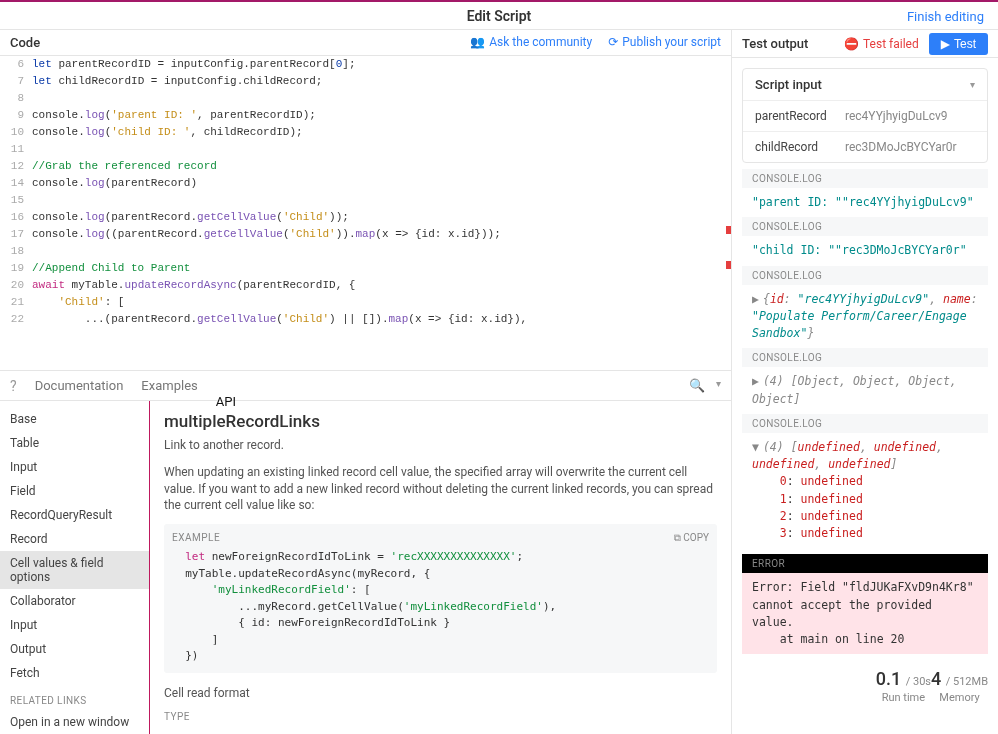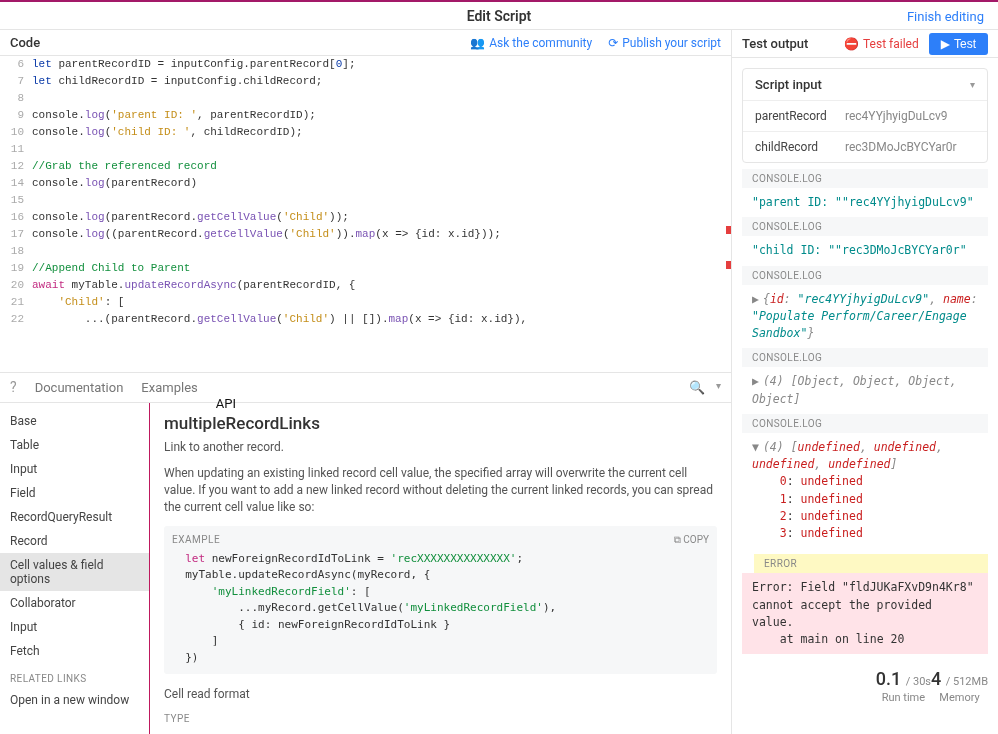--- a/index.html
+++ b/index.html
@@ -101,21 +101,21 @@
 
     .log-block { font-size: 12px; }
     .log-label { background: #f6f7f8; padding: 4px 10px; font-size: 10px; color: #888; letter-spacing: 0.4px; }
     .log-content { padding: 6px 10px; font-family: Menlo, Monaco, monospace; font-size: 11.5px; line-height: 1.5; white-space: pre-wrap; }
     .log-teal { color: #008b8b; }
     .log-red { color: #c91e1e; }
     .log-italic { font-style: italic; color: #888; }
     .log-arw { color: #888; padding-right: 4px; }
 
     .error-block .log-content { background: #ffe3e8; color: #333; }
-    .error-block .log-label { background: #fef9c3; color: #888; margin-left: 12px; }
+    .error-block .log-label { background: #000000; color: #888; }
 
     .stats { display: flex; justify-content: flex-end; padding: 8px 0; }
     .stat { text-align: center; }
     .stat-val { font-size: 18px; font-weight: 500; }
     .stat-sm { font-size: 11px; color: #888; font-weight: normal; }
     .stat-label { font-size: 11px; color: #888; margin-top: 2px; }
     .chev { font-size: 10px; color: #999; }
   </style>
 </head>
 <body>
@@ -227,20 +227,21 @@
         <div class="api-sidebar" id="api-sidebar">
             <div class="api-item">Base</div>
             <div class="api-item">Table</div>
             <div class="api-item">Input</div>
             <div class="api-item">Field</div>
             <div class="api-item">RecordQueryResult</div>
             <div class="api-item">Record</div>
             <div class="api-item active">Cell values &amp; field options</div>
             <div class="api-item">Collaborator</div>
             <div class="api-item">Input</div>
+            <div class="api-item">Output</div>
             <div class="api-item">Fetch</div>
             <div class="api-heading">RELATED LINKS</div>
             <div class="api-item">Open in a new window</div>
           </div>
         <div class="api-doc">
           <h2>multipleRecordLinks</h2>
           <p>Link to another record.</p>
           <p>When updating an existing linked record cell value, the specified array will overwrite the current cell value. If you want to add a new linked record without deleting the current linked records, you can spread the current cell value like so:</p>
           <div class="example-box">
             <div class="example-label">EXAMPLE</div>

